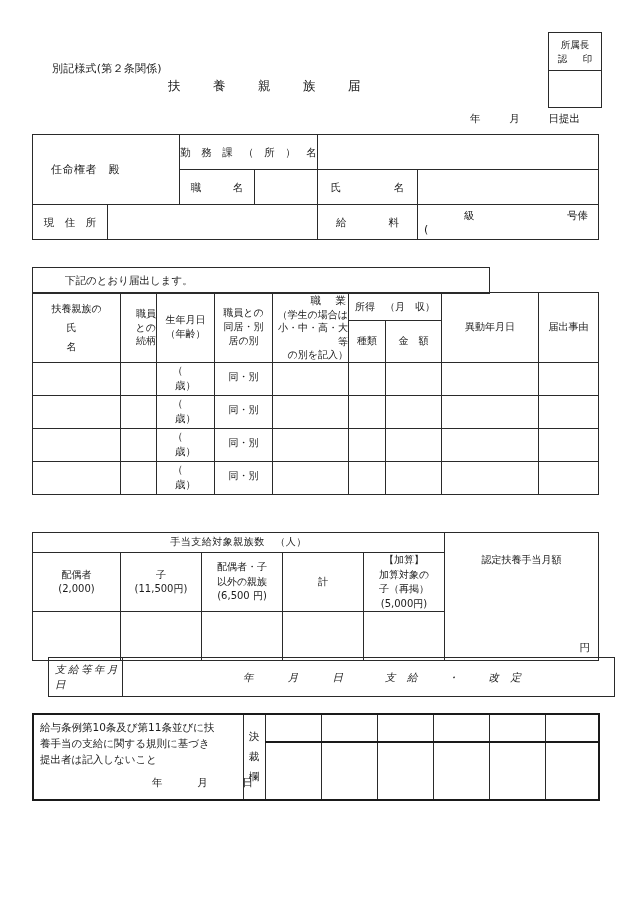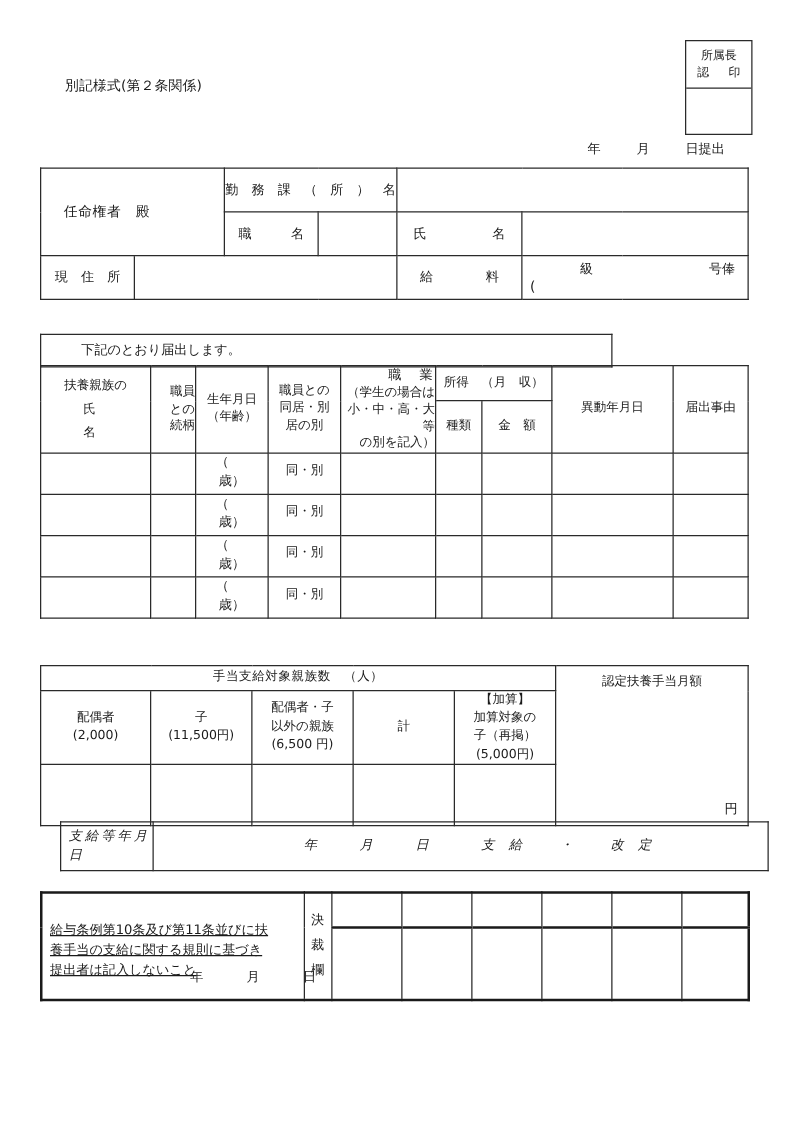--- a/index.html
+++ b/index.html
@@ -179,21 +179,21 @@
   }
   .tbl-allow td { font-size: 10px; }
   .allow-title { height: 19px; font-size: 10.5px; letter-spacing: 0.5px; }
   .allow-hdr { height: 58px; line-height: 1.45; font-size: 10px; }
   .allow-blank { height: 48px; }
   .allow-month {
     vertical-align: top;
     position: relative;
     font-size: 10.5px;
   }
-  .allow-month .ttl { display: block; padding-top: 6px; }
+  .allow-month .ttl { display: block; padding-top: 20px; }
   .allow-month .yen {
     position: absolute;
     right: 8px; bottom: 5px;
     font-size: 10.5px;
   }
 
   
   .tbl-pay {
     position: absolute;
     left: 48px; top: 657px;
@@ -226,26 +226,25 @@
   .tbl-approve {
     position: absolute;
     left: 32px; top: 713px;
     width: 566px;
     border: 2px solid #1a1a1a;
     box-sizing: border-box;
   }
   .tbl-approve td { font-size: 10.5px; }
   .appr-text {
     text-align: left;
-    padding: 22px 4px 4px 6px;
+    padding: 5px 4px 4px 6px;
     vertical-align: top;
     line-height: 1.5;
     font-size: 10.5px;
     position: relative;
-    text-decoration: underline;
   }
   .appr-text .date {
     position: absolute;
     left: 118px; bottom: 8px;
     white-space: nowrap;
     margin-top: 48px;
   }
   .appr-text .sp { display: inline-block; width: 28px; }
   .appr-vert {
     font-size: 10.5px;
@@ -258,20 +257,21 @@
   .appr-cell-bot { height: 56px; }
   .thickline { border-top: 2px solid #1a1a1a !important; }
 </style>
 </head>
 <body>
 
 <div class="page">
 
   <div class="form-no">別記様式(第２条関係)</div>
 
+  <div class="doc-title">扶　養　親　族　届</div>
 
   <div class="stamp-box">
     <div class="stamp-top">
       <span>所属長</span>
       <span>認　印</span>
     </div>
     <div class="stamp-bot"></div>
   </div>
 
   <div class="submit-date">

